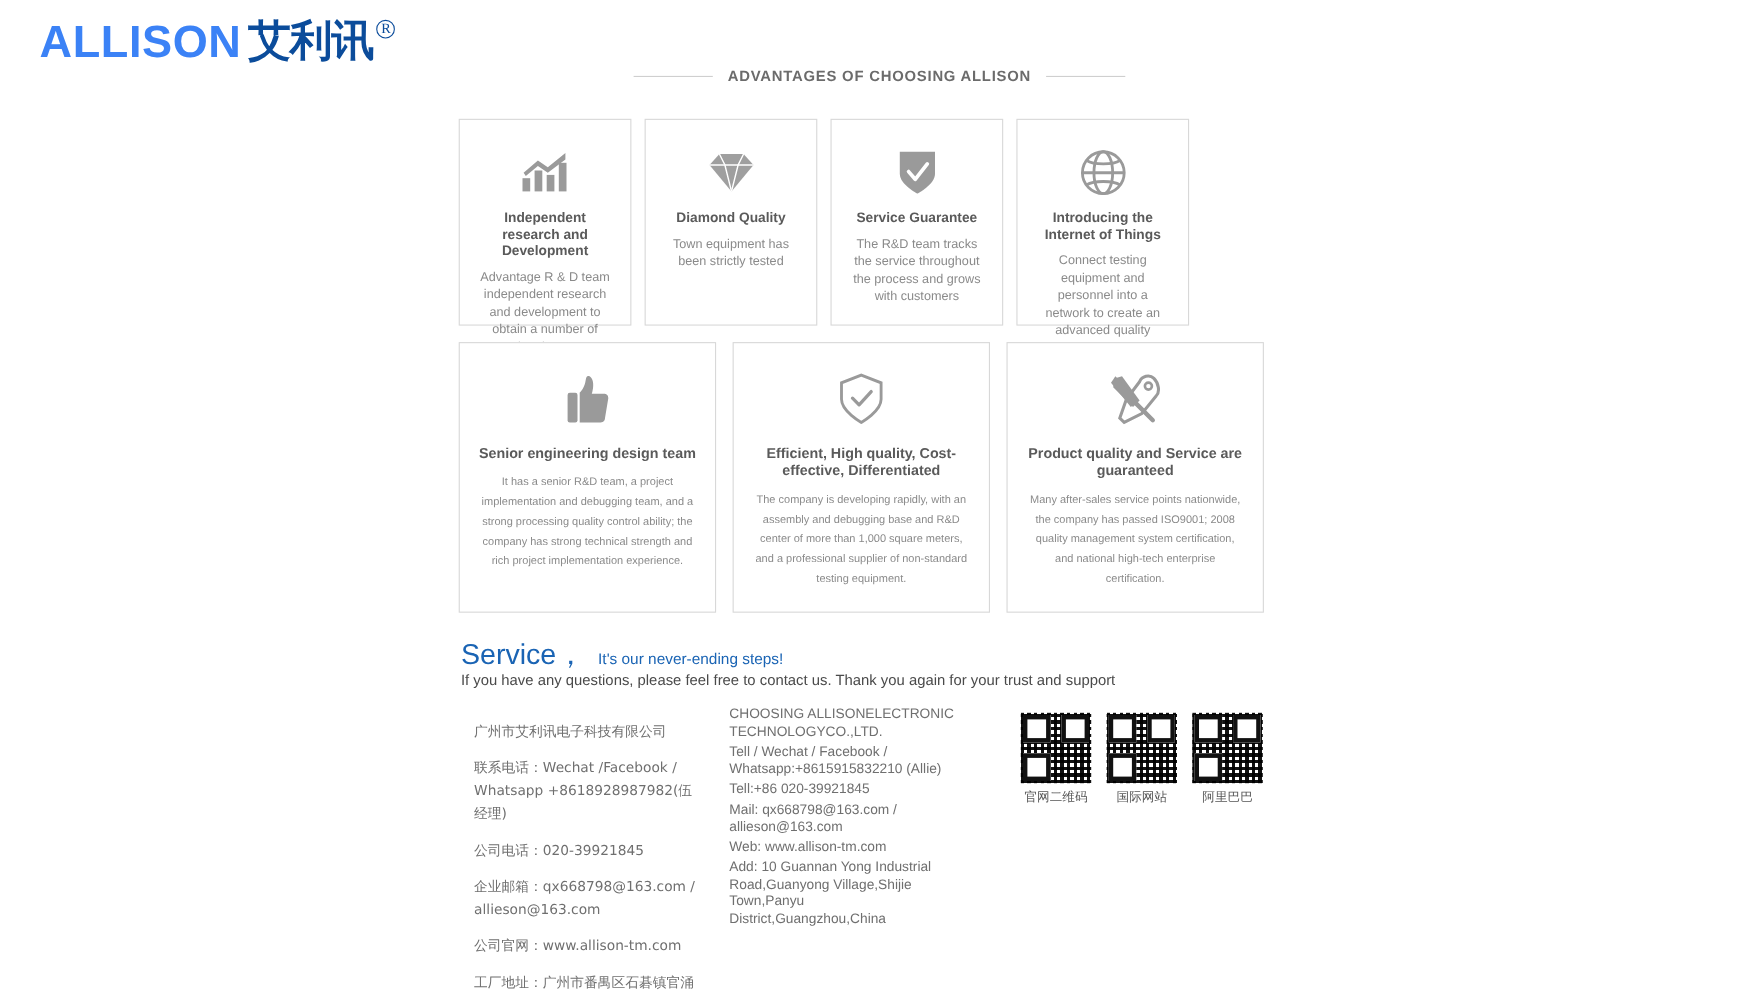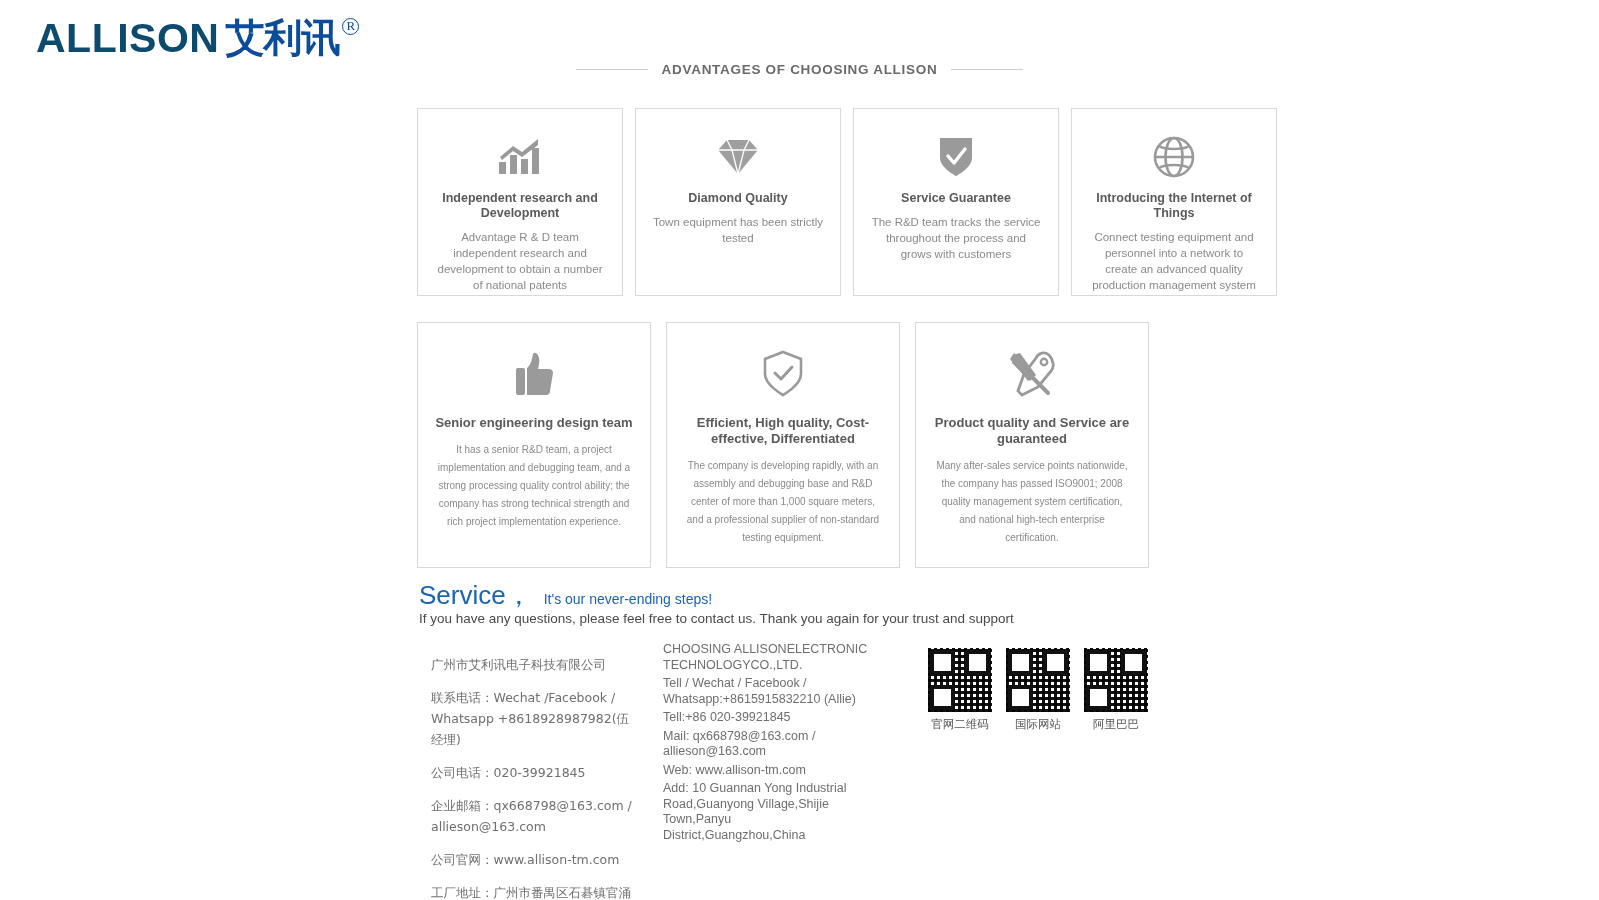--- a/index.html
+++ b/index.html
@@ -22,21 +22,21 @@
     left: 36px;
     top: 14px;
     display: flex;
     align-items: flex-start;
   }
   .logo-en {
     font-family: "Liberation Sans", sans-serif;
     font-weight: bold;
     font-size: 41px;
     letter-spacing: 0.5px;
-    color: #0c4a6e;
+    color: #3b82f6;
     line-height: 48px;
   }
   .logo-cn {
     font-family: "DejaVu Sans", sans-serif;
     font-weight: bold;
     font-size: 39px;
     color: #0b4c9b;
     line-height: 48px;
     margin-left: 6px;
     letter-spacing: -1px;
@@ -78,30 +78,30 @@
     white-space: nowrap;
     font-weight: bold;
   }
 
   
   .cards-row {
     position: absolute;
     display: flex;
   }
   .row1 { top: 108px; left: 417px; }
-  .row2 { top: 322px; left: 417px; border-radius: 18px; }
+  .row2 { top: 311px; left: 417px; border-radius: 18px; }
 
   .card {
     border: 1px solid #d8d8d8;
     box-sizing: border-box;
     text-align: center;
     padding: 22px 16px 12px 16px;
     background: #fff;
   }
-  .row1 .card { width: 206px; height: 188px; margin-right: 12px; }
+  .row1 .card { width: 157px; height: 188px; margin-right: 12px; }
   .row1 .card:last-child { margin-right: 0; }
   .row2 .card { width: 234px; height: 246px; margin-right: 15px; }
   .row2 .card:last-child { margin-right: 0; }
 
   .card .icon {
     height: 52px;
     display: flex;
     align-items: center;
     justify-content: center;
     margin-bottom: 8px;

